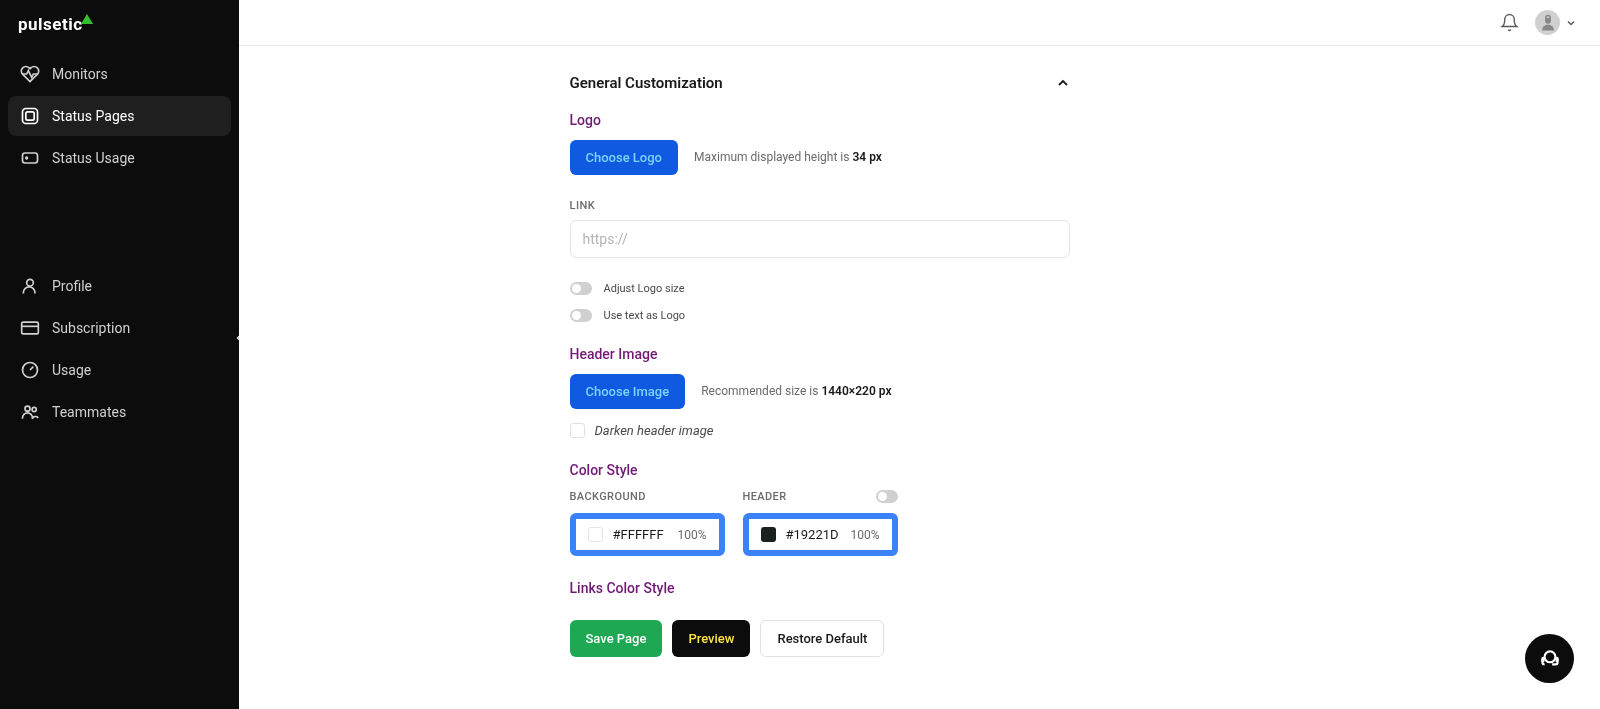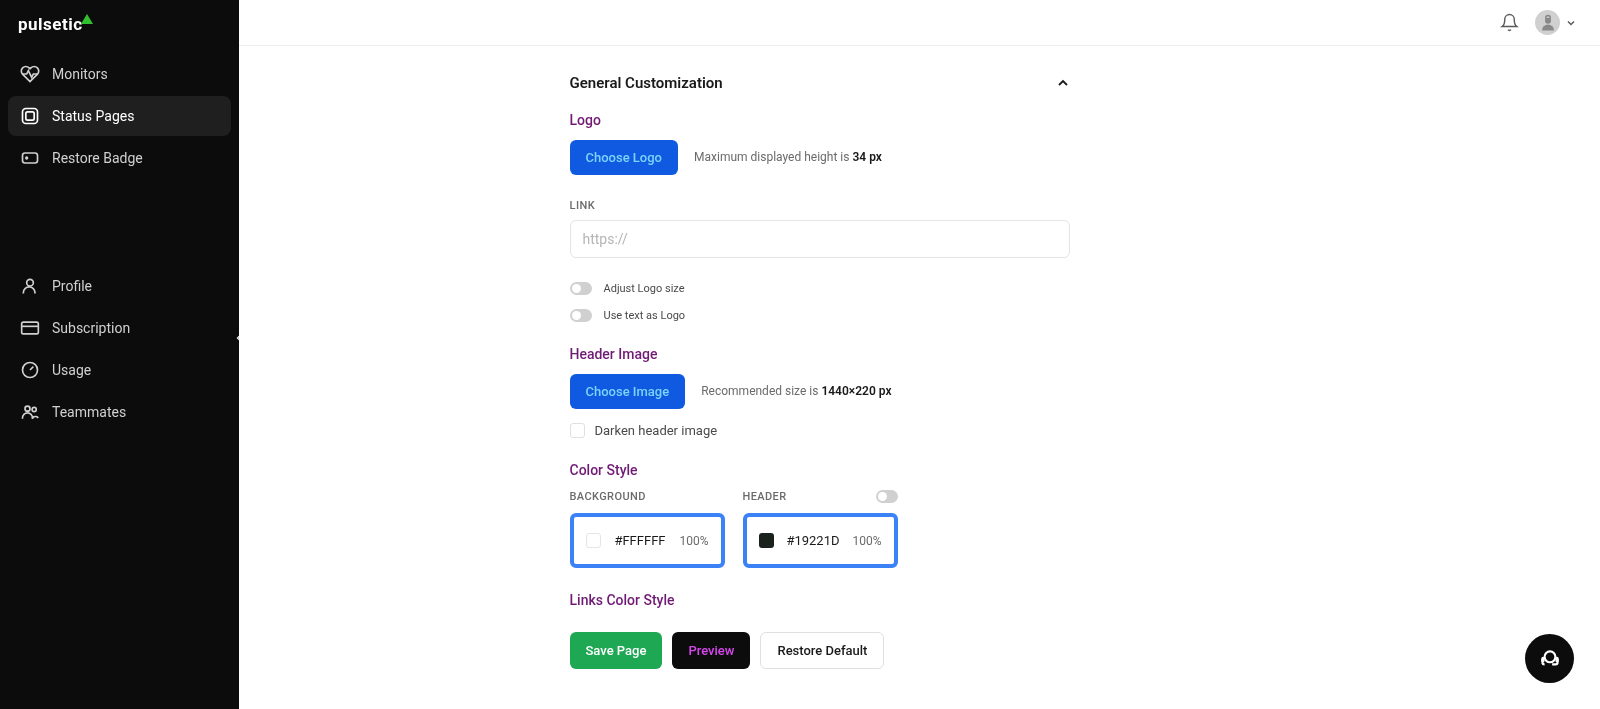--- a/index.html
+++ b/index.html
@@ -31,45 +31,45 @@
     .section-header { display: flex; justify-content: space-between; align-items: center; padding-bottom: 20px; }
     .section-title { font-size: 15px; font-weight: 600; color: #1a1a1a; }
     .chevron-up { width: 14px; height: 14px; }
 
     .field-label { font-size: 14px; font-weight: 500; color: #701a75; margin-bottom: 12px; }
     .field-label-sm { font-size: 11px; font-weight: 500; color: #6b6b6b; letter-spacing: 0.4px; text-transform: uppercase; }
 
     .btn { border: none; border-radius: 6px; padding: 10px 16px; font-size: 13px; font-weight: 500; cursor: pointer; }
     .btn-primary { background: #0f5ae0; color: #7dd3fc; }
     .btn-success { background: #1ea853; color: #fff; }
-    .btn-dark { background: #0c0c0c; color: #d946ef; }
+    .btn-dark { background: #0c0c0c; color: #fde047; }
     .btn-outline { background: #fff; color: #1a1a1a; border: 1px solid #e0e0e0; }
 
     .row { display: flex; align-items: center; gap: 16px; }
     .hint { font-size: 12px; color: #6b6b6b; line-height: 1.4; }
     .hint strong { font-weight: 600; color: #1a1a1a; }
 
     .block { margin-bottom: 24px; }
     .link-label { font-size: 11px; font-weight: 500; color: #6b6b6b; letter-spacing: 0.5px; margin-bottom: 8px; }
     .input { width: 100%; padding: 10px 12px; border: 1px solid #e5e5e5; border-radius: 6px; font-size: 14px; background: #fff; }
     .input::placeholder { color: #b5b5b5; }
 
     .toggle-row { display: flex; align-items: center; gap: 12px; margin-bottom: 14px; }
     .toggle { width: 22px; height: 13px; background: #d0d0d0; border-radius: 7px; position: relative; cursor: pointer; }
     .toggle::after { content: ''; position: absolute; width: 9px; height: 9px; background: #fff; border-radius: 50%; top: 2px; left: 2px; }
     .toggle-label { font-size: 11px; color: #4a4a4a; }
 
-    .checkbox-row { display: flex; align-items: center; gap: 10px; margin-top: 14px; }
+    .checkbox-row { display: flex; align-items: center; gap: 10px; margin-top: 14px; font-style: italic; }
     .checkbox { width: 15px; height: 15px; border: 1px solid #e0e0e0; border-radius: 3px; background: #fff; cursor: pointer; }
     .checkbox-label { font-size: 13px; color: #4a4a4a; }
 
     .color-row { display: flex; gap: 18px; }
     .color-col { display: flex; flex-direction: column; gap: 10px; }
     .color-header-row { display: flex; justify-content: space-between; align-items: center; }
-    .color-input { display: flex; align-items: center; gap: 10px; border: 4px solid #3b82f6; border-radius: 6px; padding: 16px 12px; width: 155px; text-align: center; }
+    .color-input { display: flex; align-items: center; gap: 10px; border: 6px solid #3b82f6; border-radius: 6px; padding: 8px 12px; width: 155px; }
     .swatch { width: 15px; height: 15px; border-radius: 3px; border: 1px solid #e5e5e5; }
     .swatch-dark { width: 15px; height: 15px; border-radius: 3px; background: #19221d; }
     .color-hex { font-size: 13px; color: #1a1a1a; flex: 1; }
     .color-pct { font-size: 12px; color: #6b6b6b; }
 
     .action-bar { display: flex; gap: 10px; margin-top: 12px; }
 
     .help-fab { position: absolute; right: 26px; bottom: 26px; width: 49px; height: 49px; border-radius: 50%; background: #0c0c0c; display: flex; align-items: center; justify-content: center; cursor: pointer; }
     .help-fab svg { width: 26px; height: 26px; }
 
@@ -106,21 +106,21 @@
       </span>
       <span>Status Pages</span>
     </div>
     <div class="nav-item">
       <span class="nav-icon">
         <svg viewBox="0 0 24 24" fill="none" stroke="#d0d0d0" stroke-width="2">
             <rect x="3" y="6" width="18" height="12" rx="3"></rect>
             <circle cx="8" cy="12" r="1" fill="#d0d0d0"></circle>
           </svg>
       </span>
-      <span>Restore Badge</span>
+      <span>Status Usage</span>
     </div>
   </div>
 
   <div class="nav-spacer"></div>
 
   <div class="nav-section">
     <div class="nav-item">
       <span class="nav-icon">
         <svg viewBox="0 0 24 24" fill="none" stroke="#d0d0d0" stroke-width="2">
             <circle cx="12" cy="8" r="4"></circle>

